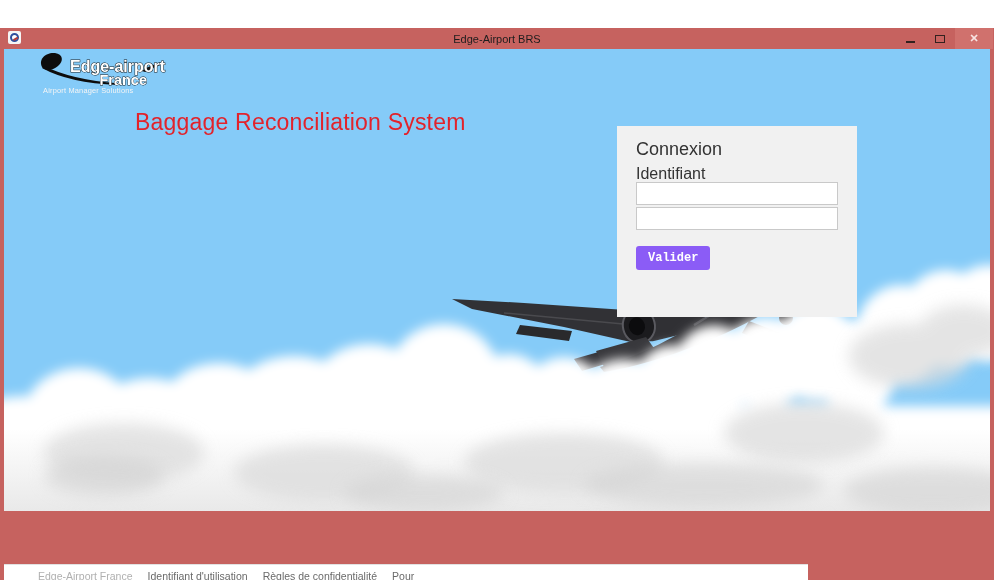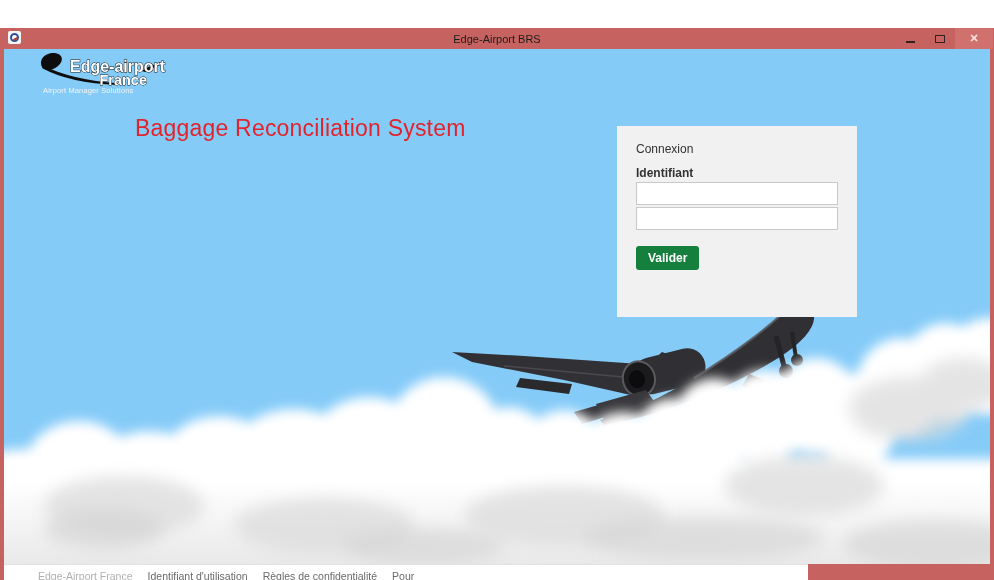--- a/index.html
+++ b/index.html
@@ -23,48 +23,48 @@
   .win-controls { position:absolute; right:1px; top:0; height:21px;
     display:flex; }
   .win-btn { width:30px; height:21px; display:flex; align-items:center;
     justify-content:center; }
   .min-glyph { width:9px; height:2px; background:#33211f; margin-top:6px; }
   .max-glyph { width:10px; height:8px; border:1.5px solid #33211f; }
   .win-btn.close { width:38px; background:#d0716d; color:#f7e3e2;
     font-size:11px; font-weight:bold; }
 
   
-  .content { position:absolute; top:21px; left:4px; width:986px; height:515px;
+  .content { position:absolute; top:21px; left:4px; width:986px; height:462px;
     background:#85cbf8; overflow:hidden; }
 
   .logo { position:absolute; left:30px; top:2px; width:160px; height:50px; }
 
-  .page-heading { position:absolute; left:131px; top:66px; font-size:23px;
+  .page-heading { position:absolute; left:131px; top:60px; font-size:23px;
     color:#e2232b; letter-spacing:0.2px; }
   .page-instruction { position:absolute; left:131px; top:130px;
     font-size:12.5px; color:#000; }
 
   
   .scene { position:absolute; left:0; bottom:0; width:986px; height:290px; }
 
   
   .login-panel { position:absolute; left:613px; top:77px; width:240px;
     height:191px; background:#f1f1f1; padding:14px 19px; z-index:5; }
-  .login-title { font-size:12px; color:#333; line-height:18px; }
-  .field-label { font-size:12px; font-weight:bold; color:#333;
+  .login-title { font-size:18px; color:#333; line-height:18px; }
+  .field-label { font-size:16px; font-weight:normal; color:#333;
     line-height:13px; }
   .login-title + .field-label { margin-top:9px; }
   .text-input { display:block; width:202px; height:23px; margin-top:2px;
     border:1px solid #c9c9c9; background:#fff; font-size:12px; padding:0 6px;
     font-family:"Liberation Sans", sans-serif; outline:none; }
   .text-input + .field-label { margin-top:11px; }
   .submit-btn { margin-top:16px; height:24px; padding:0 12px;
-    background:#15803d; color:#fff; border:none; border-radius:3px;
+    background:#8b5cf6; color:#fff; border:none; border-radius:3px;
     font-size:12px; font-weight:bold;
-    font-family:Liberation Sans, sans-serif; cursor:pointer;text-align:center; }
+    font-family:Liberation Mono, monospace; cursor:pointer;text-align:center; }
 
   
   .footer { position:absolute; top:536px; left:4px; width:804px; height:22px;
     background:#fff; border-top:1px solid #e2e2e2; display:flex;
     align-items:center; padding-left:34px; column-gap:15px; }
   .footer a { font-size:10.5px; text-decoration:none; color:#6a6a6a; }
   .footer a.muted { color:#b0b0b0; }
 
   
   .statusbar { position:absolute; top:558px; left:4px; width:986px;

